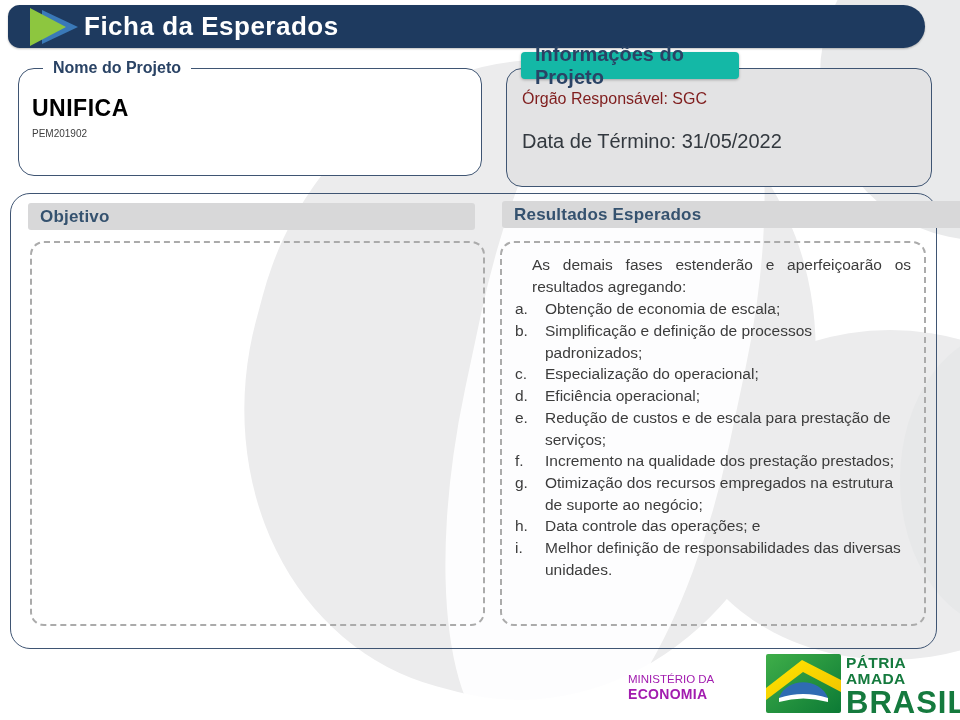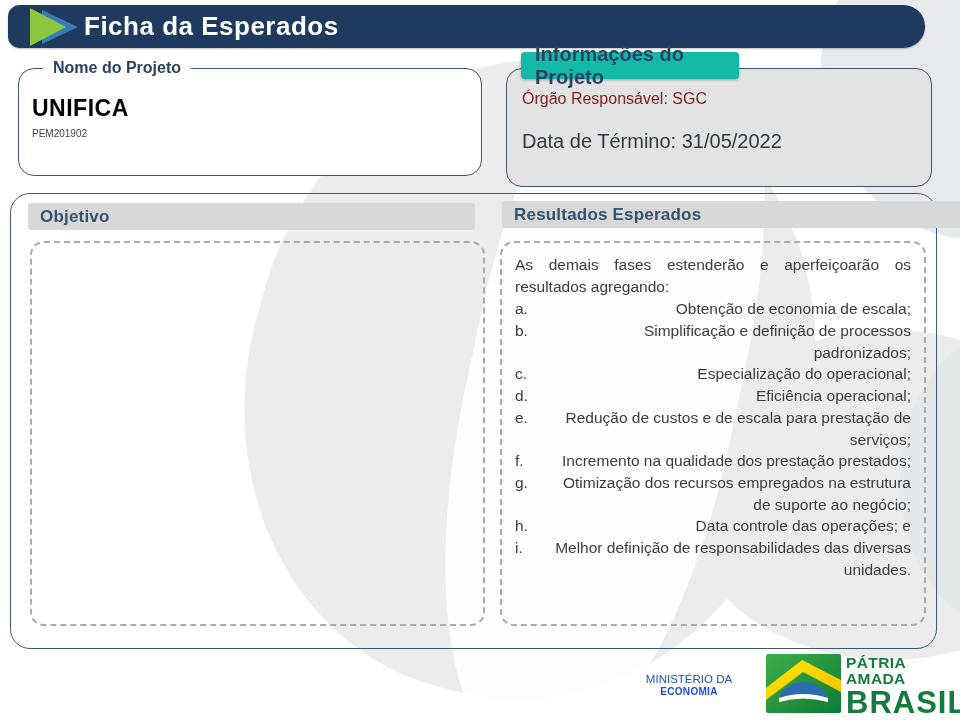--- a/index.html
+++ b/index.html
@@ -66,32 +66,32 @@
     color:#35526f;font-weight:bold;font-size:17px;letter-spacing:.2px;
   }
   .bar-obj{left:28px;top:203px;width:447px;}
   .bar-res{left:502px;top:201px;width:468px;}
   .dashed-box{
     position:absolute;z-index:2;top:241px;height:385px;box-sizing:border-box;
     border:2px dashed #ababab;border-radius:14px;background:transparent;
   }
   .dash-obj{left:30px;width:455px;}
   .dash-res{left:500px;width:426px;padding:11px 13px 0 13px;}
-  .res-intro{font-size:15.5px;line-height:1.4;color:#3c3c3c;text-align:justify;margin:0 0 1px 0;}
+  .res-intro{font-size:15.5px;line-height:1.4;color:#3c3c3c;text-align:justify;margin:0 0 1px 17px;}
   .li-row{display:flex;font-size:15.5px;line-height:1.4;color:#3c3c3c;}
   .li-letter{flex:none;width:30px;}
-  .li-text{flex:1;text-align:right;}
+  .li-text{flex:1;}
 
   
   .ministry{
-    position:absolute;z-index:2;left:628px;top:673px;width:122px;text-align:center;
-    color:#1d4ed8;line-height:1.15;
+    position:absolute;z-index:2;left:628px;top:673px;width:122px;text-align:left;
+    color:#a21caf;line-height:1.15;
   }
   .ministry .l1{font-size:11.5px;}
-  .ministry .l2{font-size:10px;font-weight:bold;letter-spacing:.3px;}
+  .ministry .l2{font-size:14px;font-weight:bold;letter-spacing:.3px;}
   .flag{position:absolute;z-index:2;left:766px;top:654px;width:75px;height:59px;}
   .brand{position:absolute;z-index:2;left:846px;top:655px;color:#157a3e;line-height:1;}
   .brand .t1{font-size:15.5px;font-weight:bold;letter-spacing:.4px;}
   .brand .t2{font-size:31px;font-weight:bold;letter-spacing:1px;margin-top:1px;}
 </style>
 </head>
 <body>
 
 <div class="blob blob2"></div>
 <div class="blob blob3"></div>

